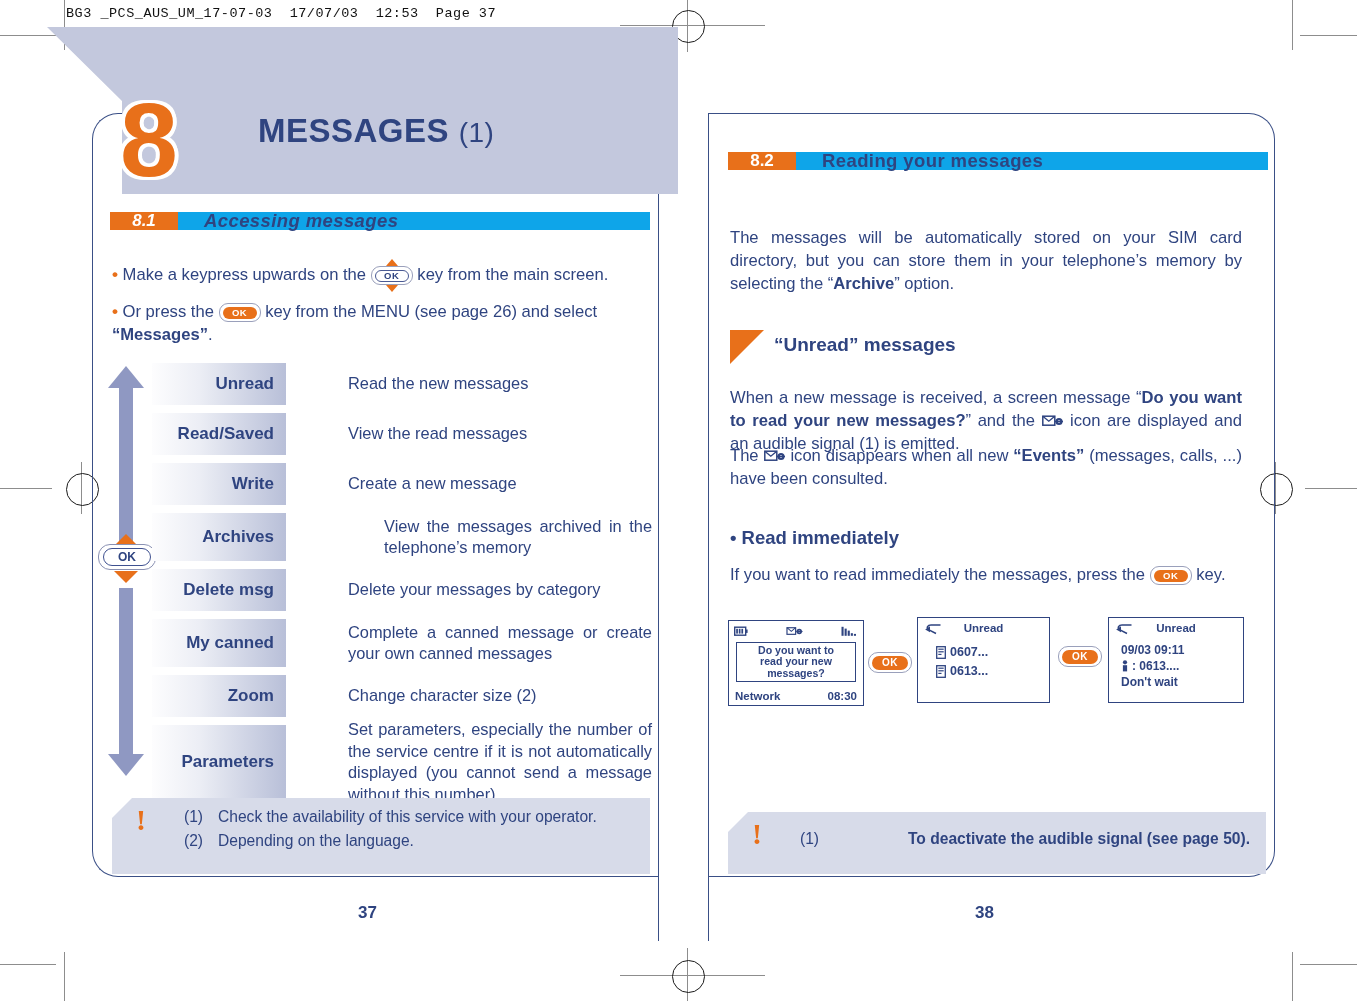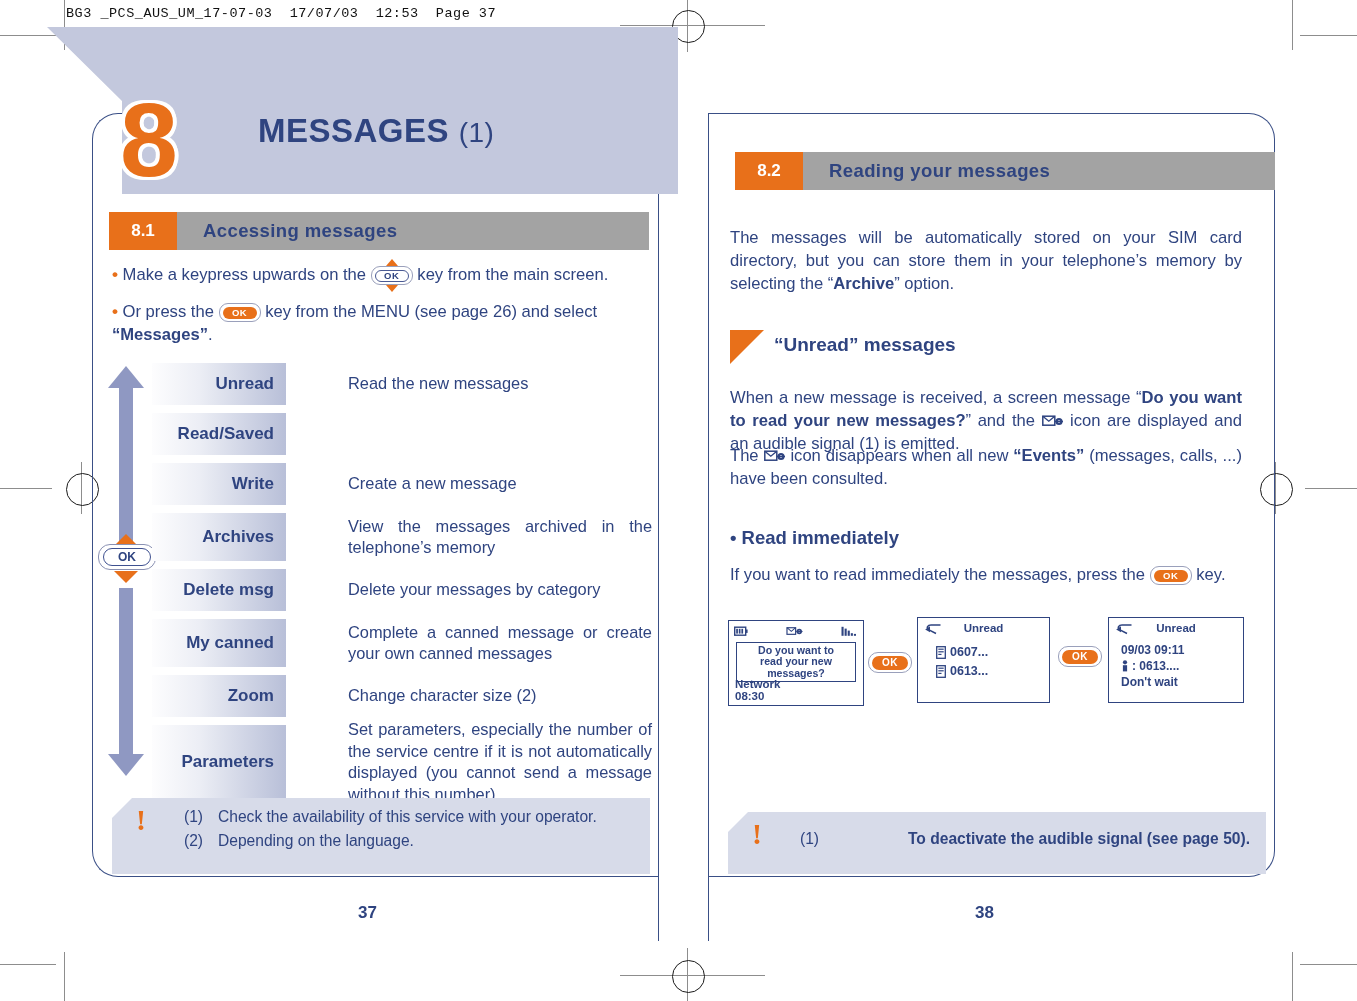--- a/index.html
+++ b/index.html
@@ -58,34 +58,34 @@
     letter-spacing:-2px;
   }
   #chapter-title{
     left:258px;top:112px;
     font-size:33px;font-weight:bold;letter-spacing:0.5px;
     color:#2f4480;
   }
   #chapter-title .roman{font-size:28px;font-weight:normal;}
 
   
-  .section-bar{height:38px;display:flex;align-items:stretch;margin-left:7px;}
+  .section-bar{height:18px;display:flex;align-items:stretch;}
   .section-num{
     background:#e8701a;color:#ffffff;
     font-size:17px;font-weight:bold;
     display:flex;align-items:center;justify-content:center;
     width:68px;
   }
   .section-name{
-    background:#a3a3a3;color:#2f4480;
+    background:#0ea5e9;color:#2f4480;
     font-size:18.5px;font-weight:bold;letter-spacing:0.4px;
     display:flex;align-items:center;padding-left:26px;
     flex:1;
   }
-  #section-81{left:102px;top:212px;width:540px;}
+  #section-81{left:110px;top:212px;width:540px;font-style:italic;}
   #section-82{left:728px;top:152px;width:540px;}
 
   
   .body-text{
     font-size:16.6px;line-height:23px;color:#2f4480;
   }
   .bold{font-weight:bold;}
   .justify{text-align:justify;}
 
   #bullet1{left:112px;top:263px;width:534px;}
@@ -205,21 +205,21 @@
   }
   .ph-dialog{
     position:absolute;left:7px;right:7px;top:21px;height:38px;
     border:1.4px solid #2f4480;
     display:flex;align-items:center;justify-content:center;
     text-align:center;font-size:10.6px;font-weight:bold;line-height:11.5px;
   }
   .ph-footer{
     position:absolute;left:6px;right:6px;bottom:3px;
     display:flex;justify-content:space-between;
-    font-size:11.5px;font-weight:bold;flex-direction:column;
+    font-size:11.5px;font-weight:bold;
   }
   .ph-title{
     position:absolute;left:0;right:0;top:4px;
     text-align:center;font-size:11.5px;font-weight:bold;
   }
   .ph-backicon{position:absolute;left:6px;top:5px;}
   .ph-list{position:absolute;left:18px;top:25px;font-size:12.5px;
      font-weight:bold;line-height:19px;}
   .ph-list .row{display:flex;align-items:center;gap:4px;}
   .ph-detail{position:absolute;left:12px;top:24px;font-size:12px;
@@ -328,28 +328,31 @@
 
 <div class="abs" id="menu-block">
   <div class="menu-row" style="height:42px;">
     <div class="menu-label">Unread</div>
     <div class="menu-desc">
         <span>Read the new messages</span>
       </div>
   </div>
   <div class="menu-row" style="height:42px;">
     <div class="menu-label">Read/Saved</div>
+    <div class="menu-desc">
+        <span>View the read messages</span>
+      </div>
   </div>
   <div class="menu-row" style="height:42px;">
     <div class="menu-label">Write</div>
     <div class="menu-desc">
         <span>Create a new message</span>
       </div>
   </div>
-  <div class="menu-row" style="height:48px;">
+  <div class="menu-row" style="height:48px;gap:36px;">
     <div class="menu-label">Archives</div>
     <div class="menu-desc">
         <span>View the messages archived in the telephone’s memory</span>
       </div>
   </div>
   <div class="menu-row" style="height:42px;">
     <div class="menu-label">Delete msg</div>
     <div class="menu-desc">
         <span>Delete your messages by category</span>
       </div>

